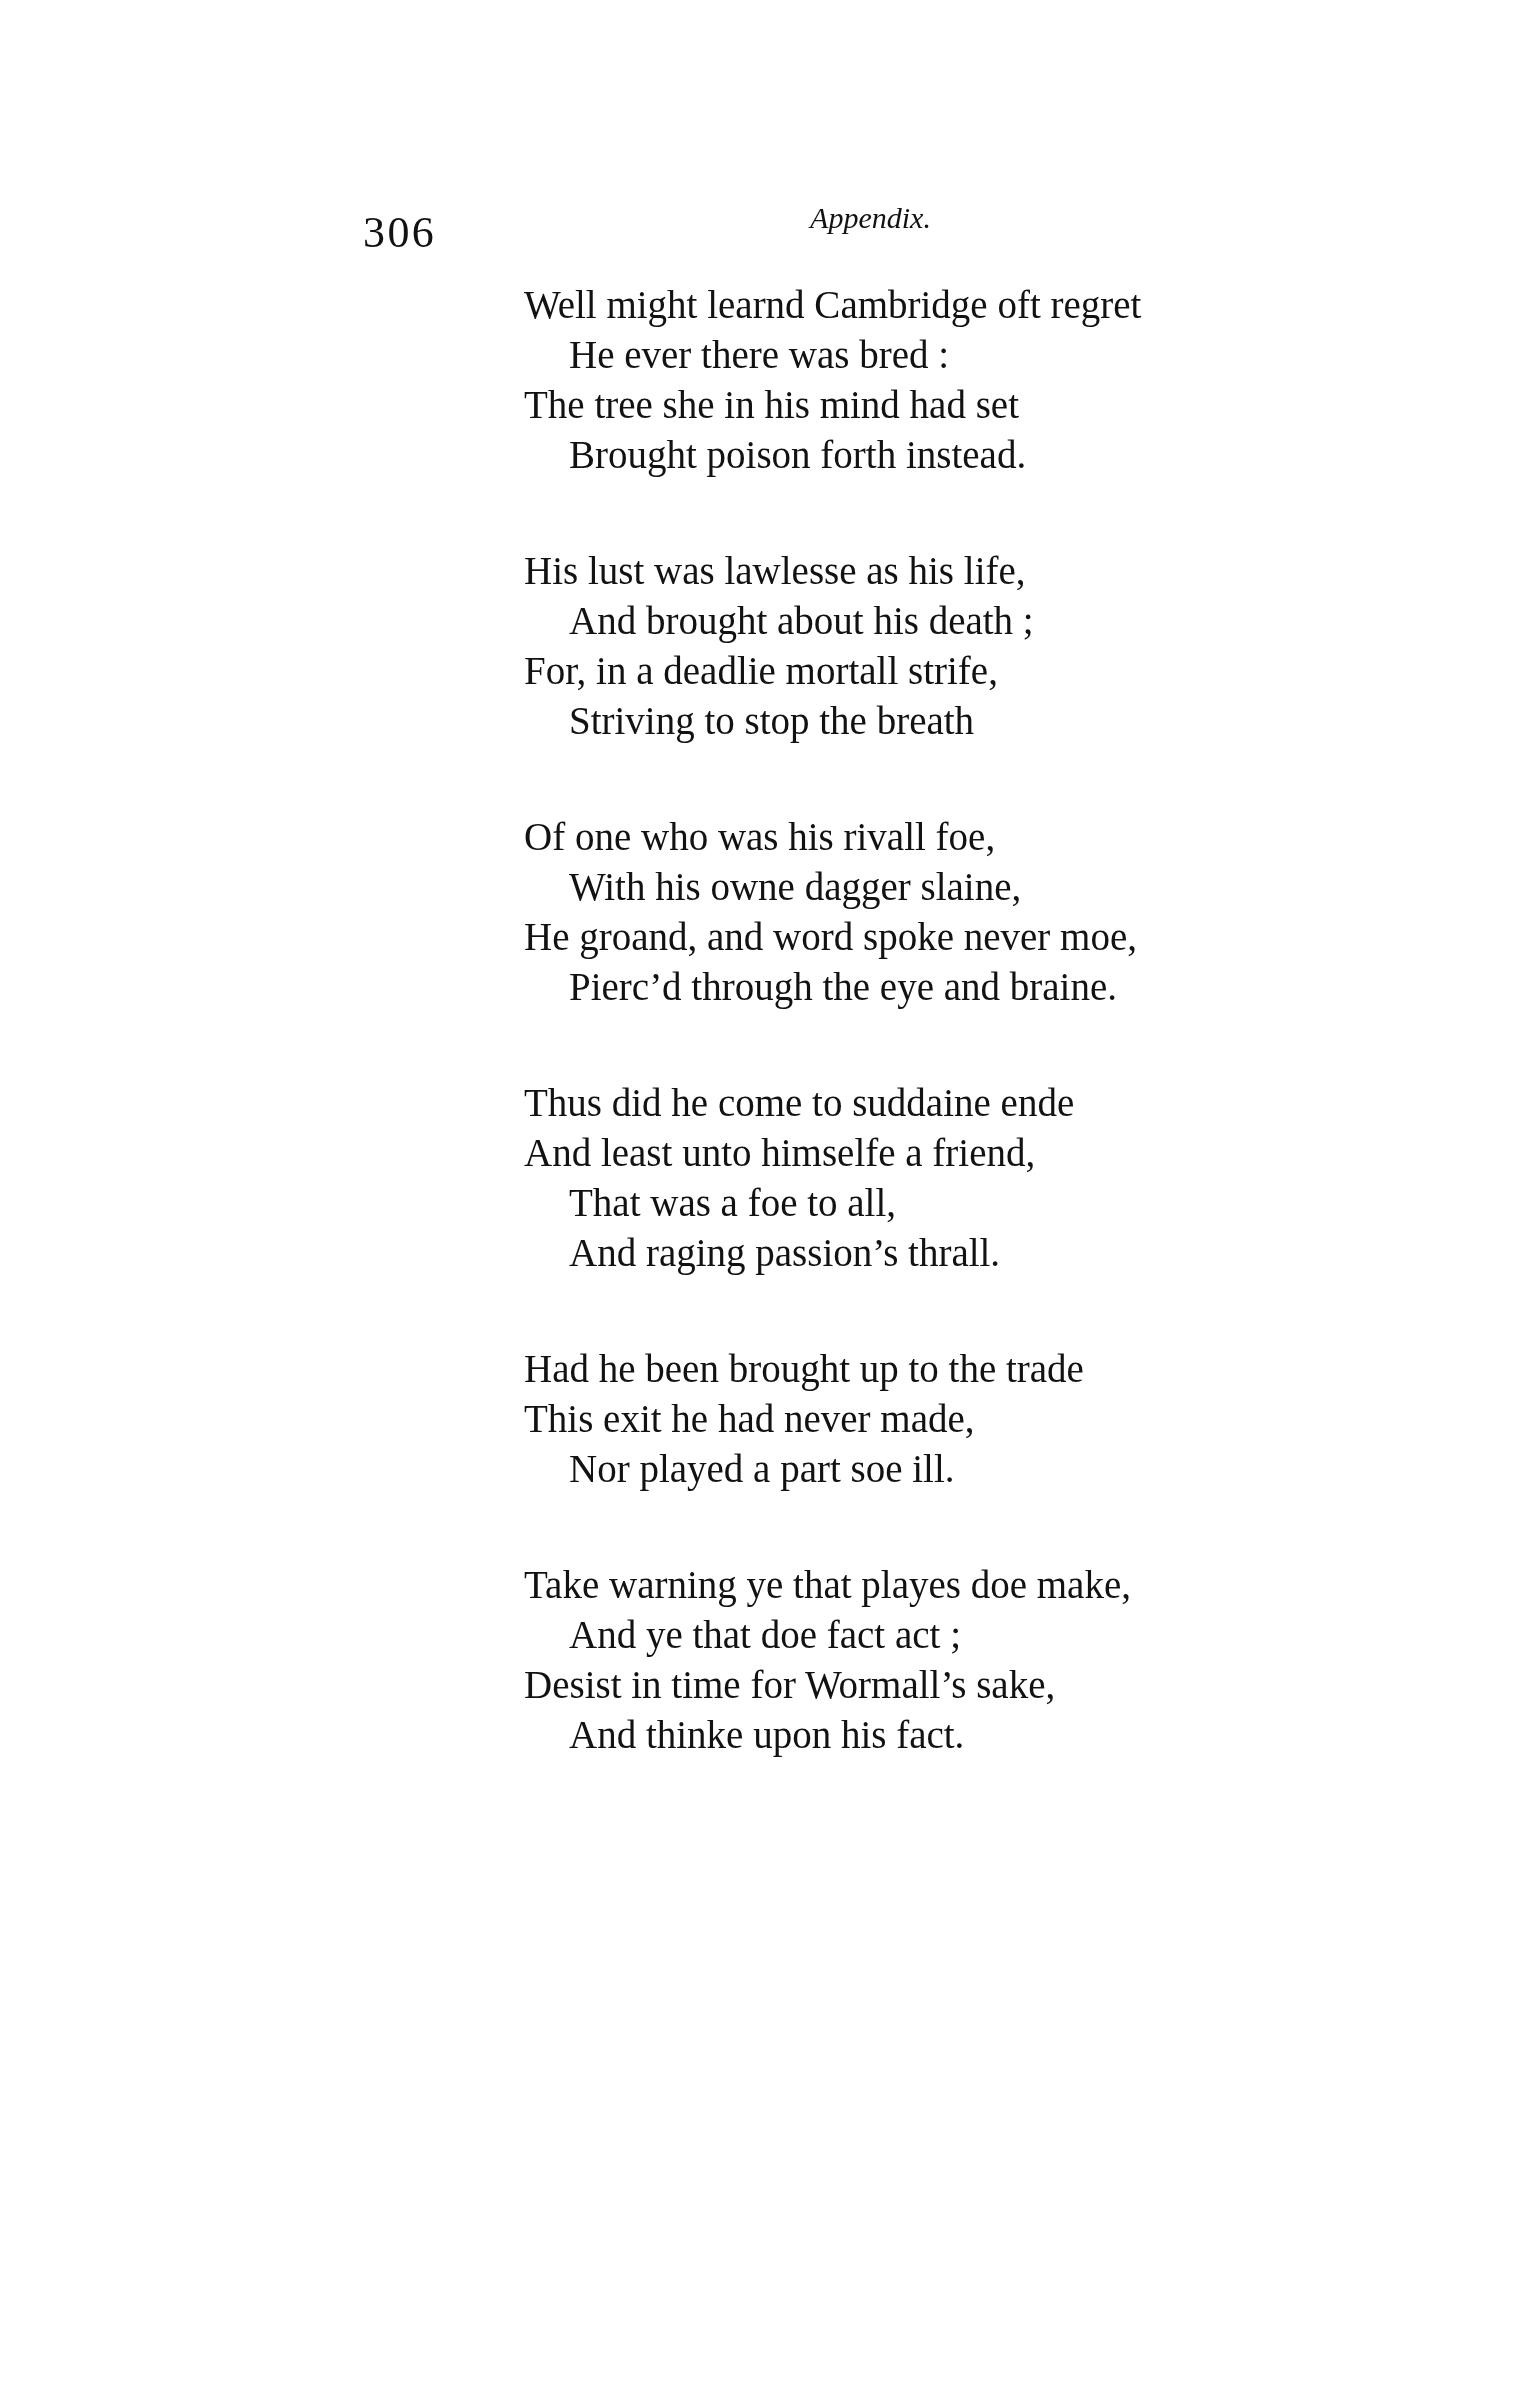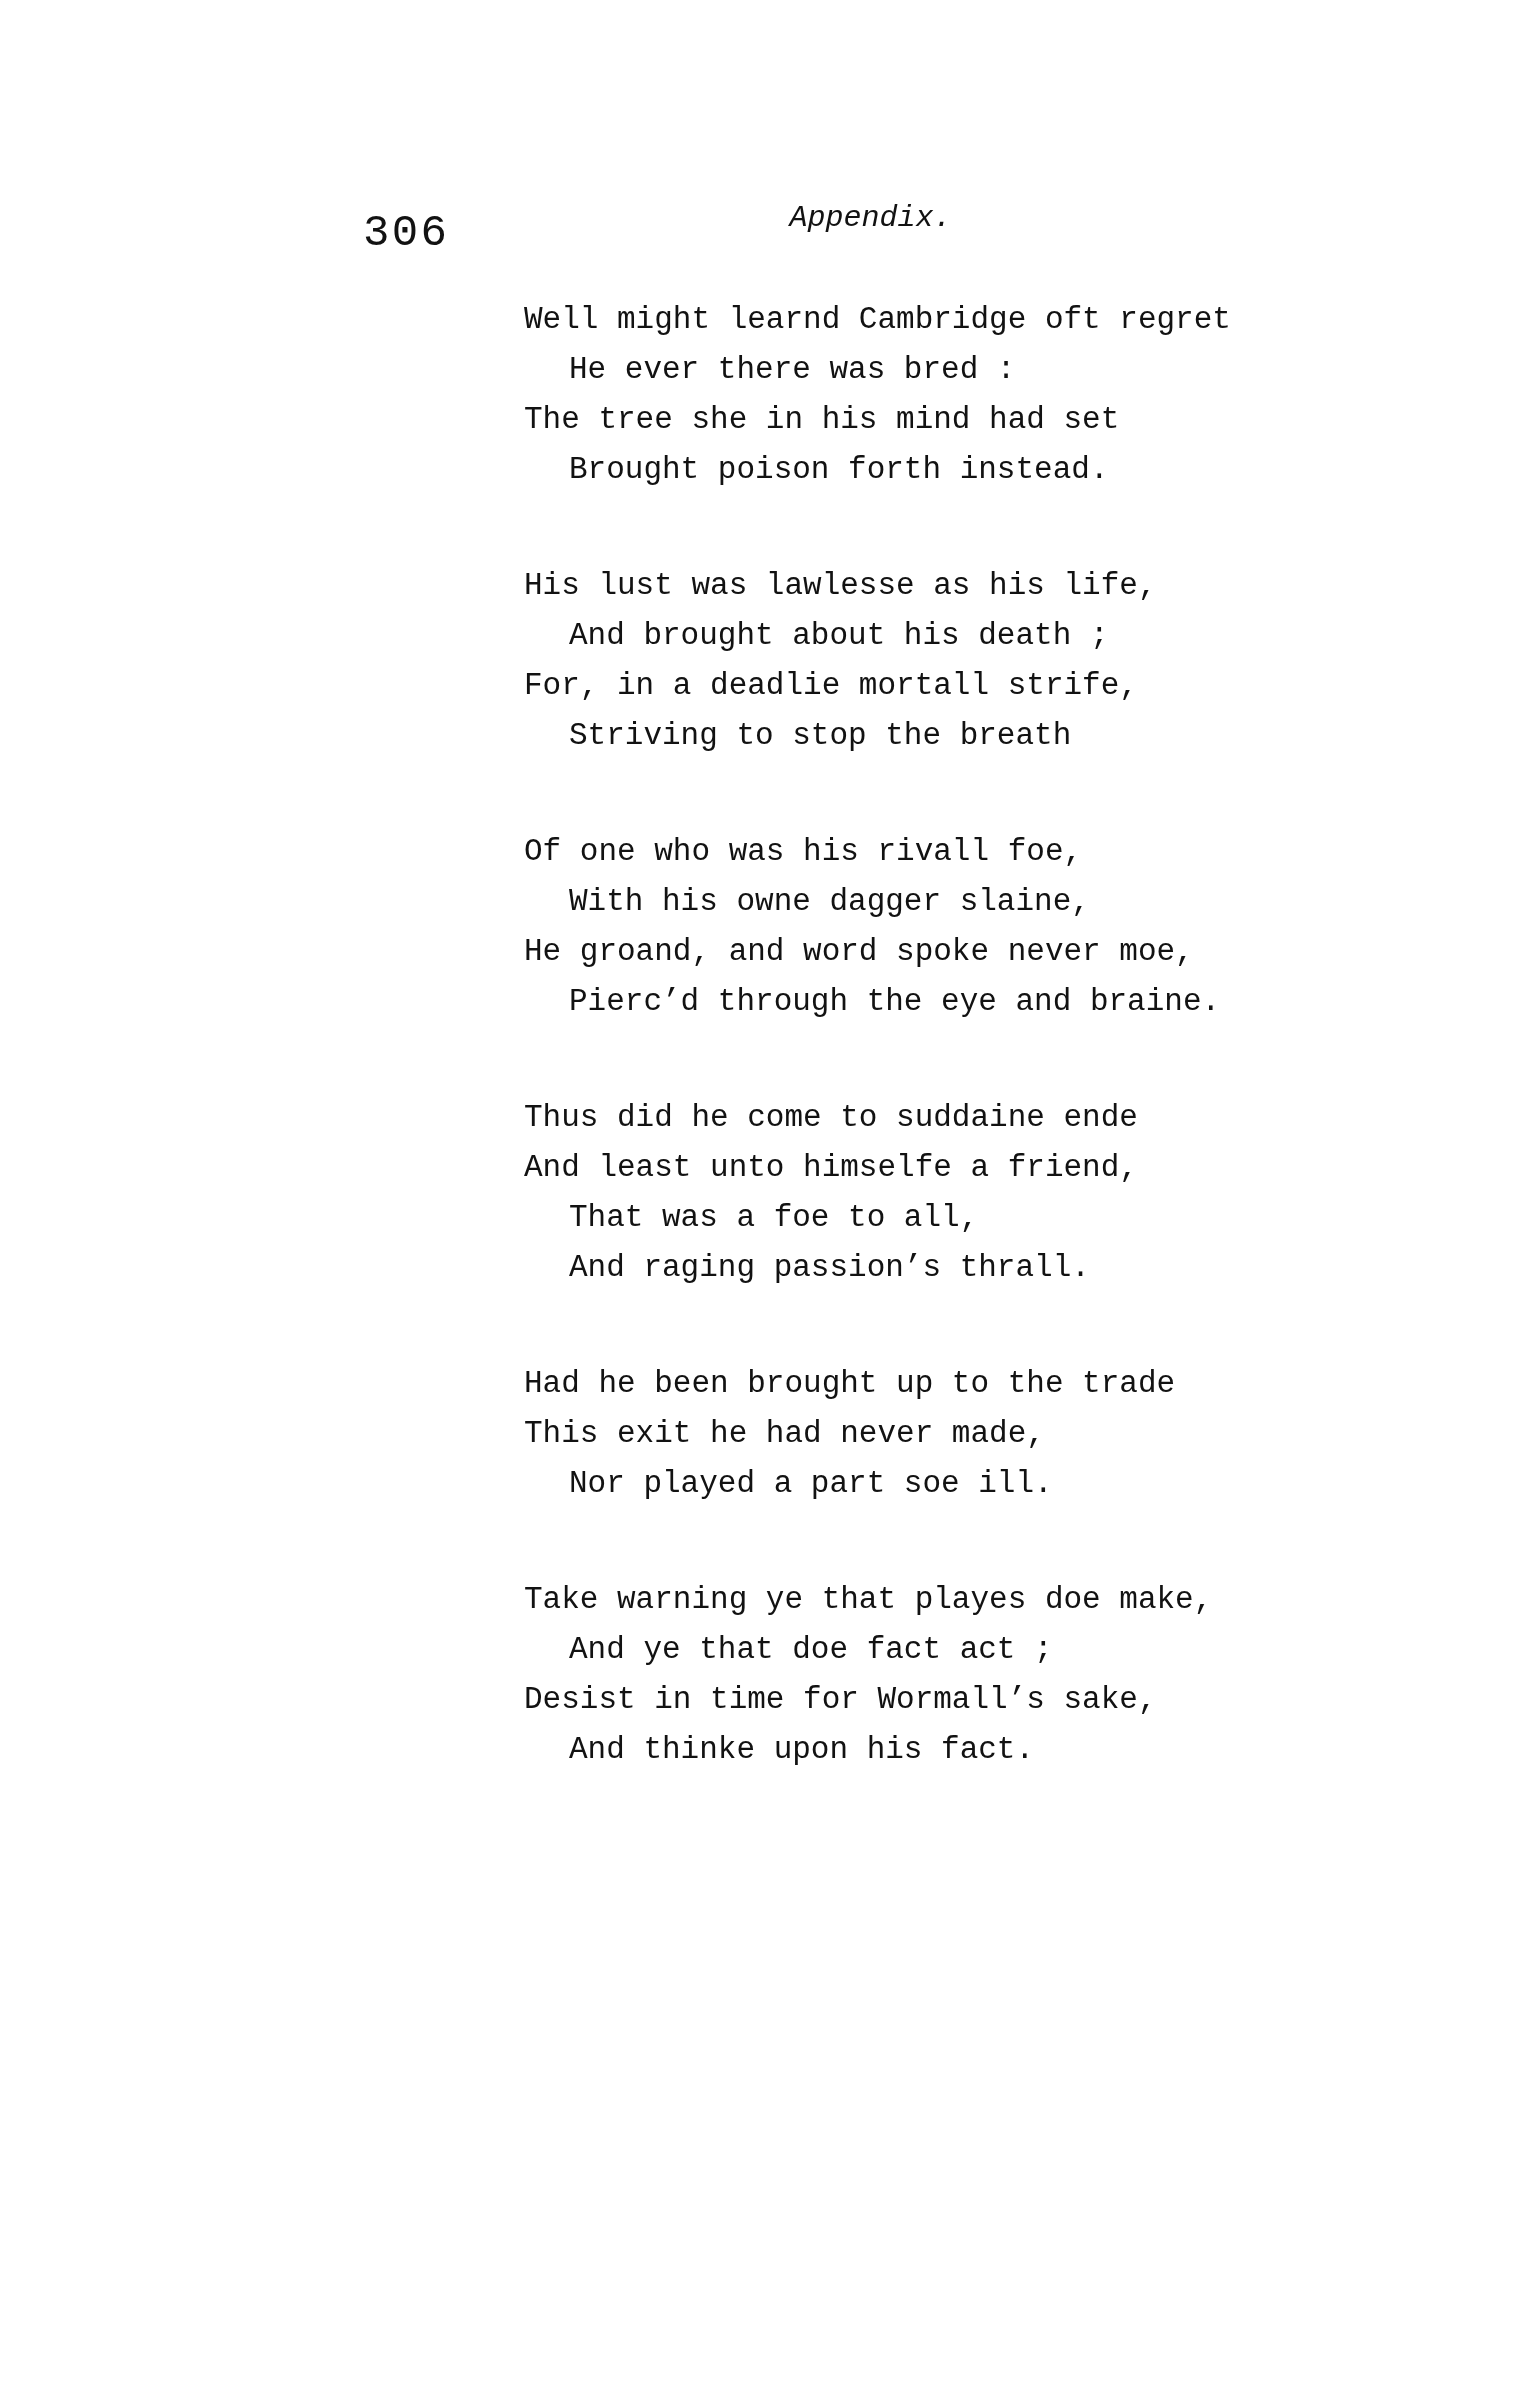--- a/index.html
+++ b/index.html
@@ -6,21 +6,21 @@
     margin: 0;
     padding: 0;
     background: #ffffff;
   }
   .page {
     position: relative;
     width: 1539px;
     height: 2401px;
     background: #ffffff;
     color: #121212;
-    font-family: Liberation Mono, monospace;
+    font-family: Liberation Serif, serif;
     overflow: hidden;
   }
   .page-number {
     position: absolute;
     left: 363px;
     top: 211px;
     font-size: 44px;
     letter-spacing: 2.4px;
     line-height: 1;
   }
@@ -30,22 +30,22 @@
     top: 203px;
     width: 693px;
     text-align: center;
     font-style: italic;
     font-size: 30px;
     line-height: 1;
   }
   .poem {
     position: absolute;
     left: 524px;
-    top: 295px;
-    font-size: 31px;
+    top: 280px;
+    font-size: 39px;
   }
   .stanza {
     margin: 0 0 66px 0;
   }
   .line {
     height: 50px;
     line-height: 50px;
     white-space: nowrap;
   }
   .line.indent {

